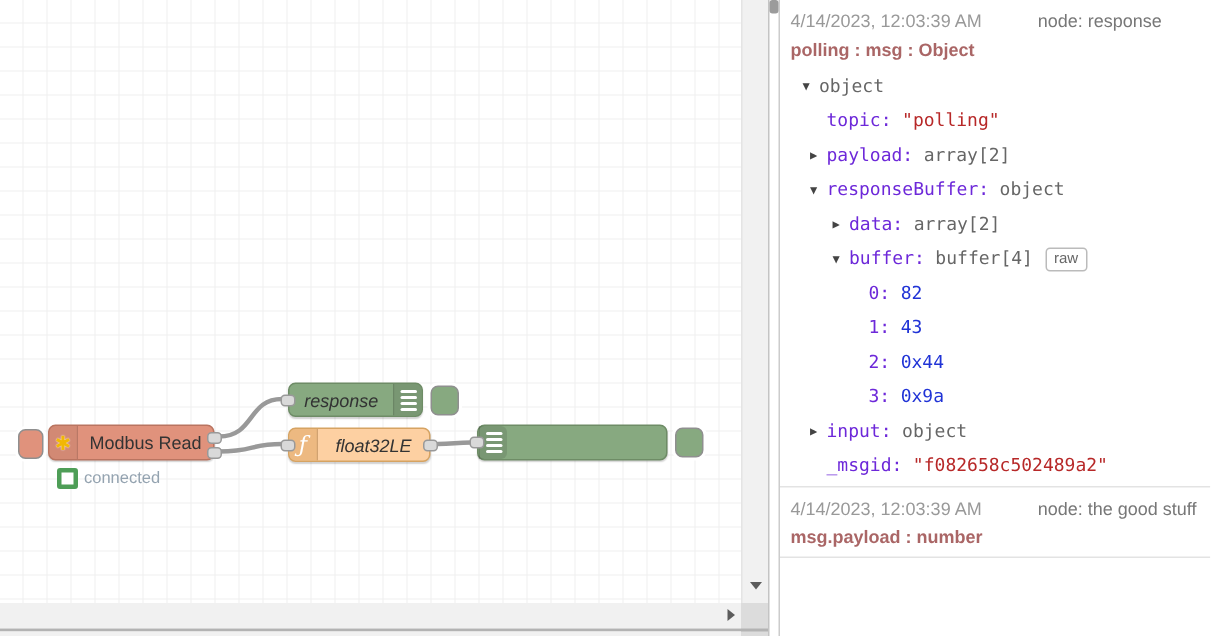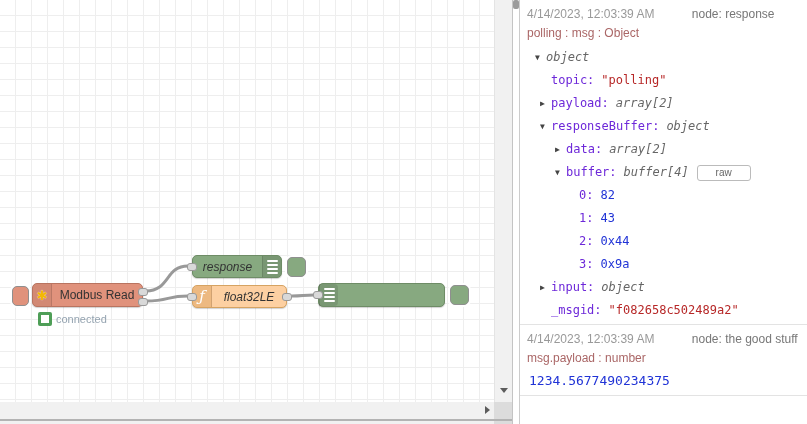--- a/index.html
+++ b/index.html
@@ -65,36 +65,36 @@
   #bottom-line{position:absolute;left:0;top:419px;width:520px;height:2px;background:#b3b3b3;}
   #bottom-strip{position:absolute;left:0;top:421px;width:494px;height:3px;background:#f1f1f1;}
   #splitter{position:absolute;left:512px;top:0;width:8px;height:424px;background:#ffffff;border-left:1px solid #c4c4c4;border-right:1px solid #cccccc;box-sizing:border-box;}
   #splitter .grip{position:absolute;left:0px;top:0;width:6px;height:9px;background:#9b9b9b;border-radius:2px;}
 
   
   #sidebar{position:absolute;left:520px;top:0;width:287px;height:424px;background:#fff;overflow:hidden;}
   .dbg-msg{padding:5px 8px 2px 7px;border-bottom:1px solid #e3e3e3;}
   .dbg-meta{font-size:12px;color:#999;line-height:18px;white-space:nowrap;}
   .dbg-meta .node-name{color:#777;margin-left:14px;padding-left:20px;}
-  .dbg-path{font-size:12px;color:#aa6666;line-height:21px;white-space:nowrap;}
+  .dbg-path{font-size:12px;color:#aa6666;line-height:21px;white-space:nowrap;font-weight:bold;}
   .tree{font-family:"DejaVu Sans Mono",monospace;font-size:12px;color:#333;margin-top:2px;}
   .trow{line-height:23px;height:23px;white-space:nowrap;display:flex;align-items:center;}
   .i0{padding-left:8px;}
   .i1{padding-left:13px;}
   .i2{padding-left:28px;}
   .i3{padding-left:41px;}
   .arrow{display:inline-block;width:11px;font-size:8px;color:#444;flex:none;}
   .tkey{color:#6d28d9;margin-right:7px;}
   .tkey:empty{margin-right:0;}
-  .v-meta{color:#666;font-style:italic;}
+  .v-meta{color:#666;}
   .v-string{color:#b72828;}
   .v-number{color:#2033d6;}
   .raw-btn{
     margin-left:8px;font-family:"Liberation Sans",sans-serif;font-size:10px;color:#666;
-    border:1px solid #bbb;border-radius:3px;background:#fff;padding:1px 18px;line-height:12px;cursor:pointer;
+    border:1px solid #bbb;border-radius:3px;background:#fff;padding:1px 5px;line-height:12px;cursor:pointer;
   }
   .dbg-value{font-family:"DejaVu Sans Mono",monospace;font-size:13px;color:#2033d6;line-height:24px;padding-left:2px;}
 </style>
 </head>
 <body>
 
 <div id="stage">
 
   <div id="workspace">
 
@@ -240,17 +240,16 @@
         </div>
       </div>
     </div>
 
     <div class="dbg-msg">
       <div class="dbg-meta">
         <span>4/14/2023, 12:03:39 AM</span>
         <span class="node-name">node: the good stuff</span>
       </div>
       <div class="dbg-path">msg.payload : number</div>
-      <div class="dbg-value">1234.5677490234375</div>
     </div>
 
   </div>
 </div>
 
 </body></html>

